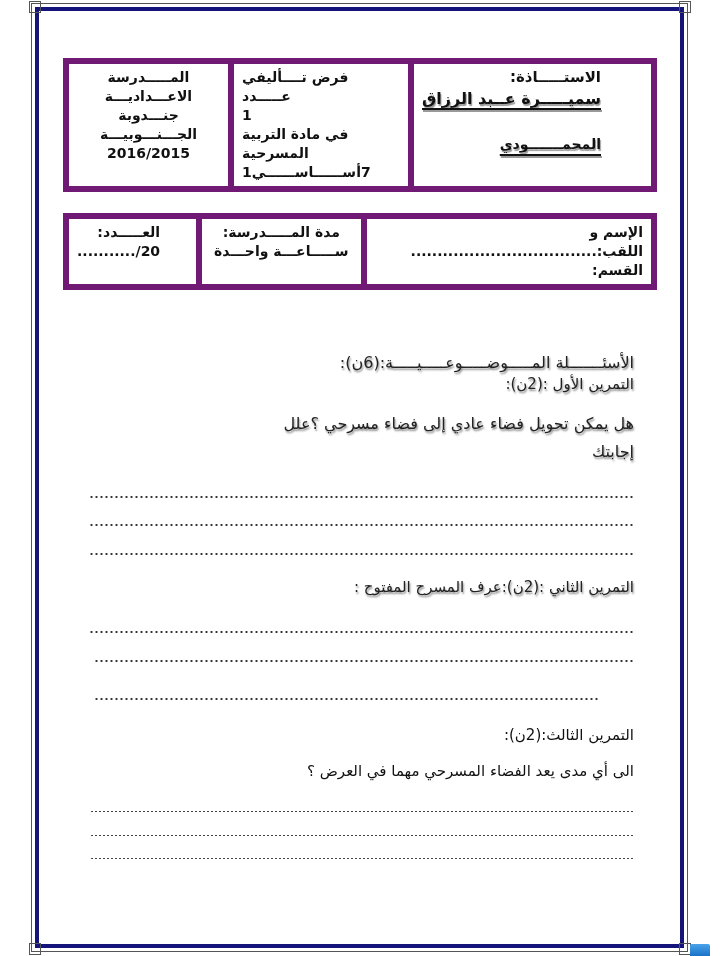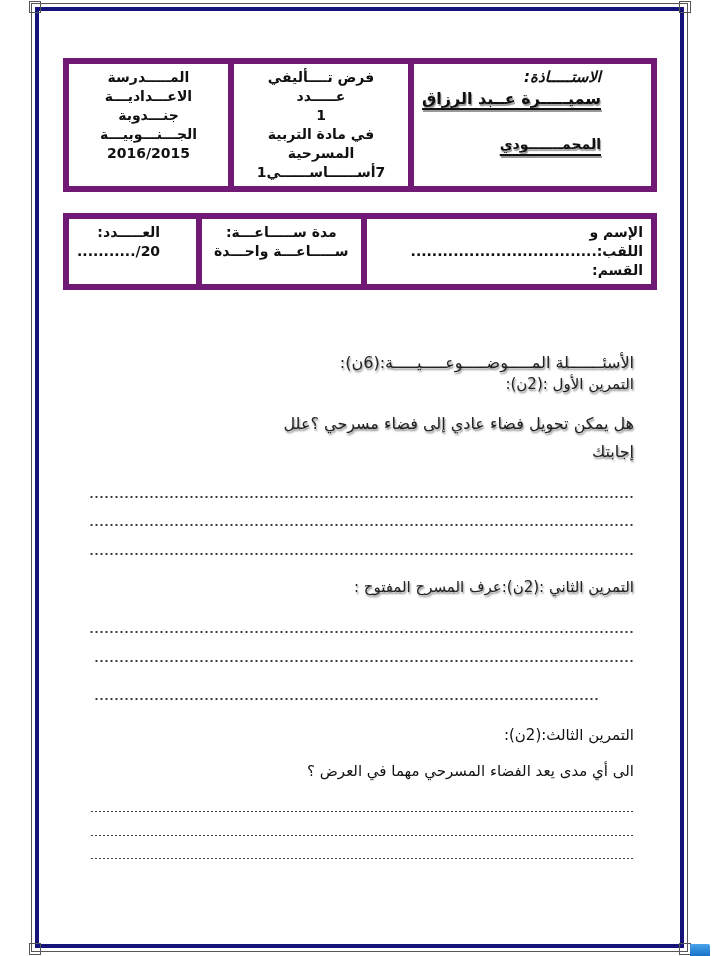--- a/index.html
+++ b/index.html
@@ -56,23 +56,23 @@
       padding: 4px 8px;
       font-family: "DejaVu Sans", sans-serif;
       font-weight: bold;
       font-size: 14px;
       line-height: 19px;
     }
 
     
     #header-table { left: 63px; top: 58px; width: 594px; height: 122px; }
     #header-table td.teacher { width: 179px; text-align: right; padding-right: 50px; }
-    #header-table td.exam { width: 158px; text-align: center; }
+    #header-table td.exam { width: 158px; text-align: left; }
     #header-table td.school { text-align: center; }
-    .teacher-label { font-size: 15px; display: block; font-style: italic; }
+    .teacher-label { font-size: 15px; display: block; }
     .teacher-name {
       display: inline-block;
       font-size: 16px;
       text-decoration: underline;
       text-decoration-thickness: 2px;
       text-underline-offset: 4px;
       text-shadow: 1px 2px 1px #999;
       margin-top: 2px;
     }
     .teacher-surname {
@@ -162,21 +162,21 @@
       <tr>
     <td class="student">
       <div>
         <span>الإسم و اللقب:</span><span class="dots-inline">...................................</span>
       </div>
       <div>
         <span>القسم:</span>
       </div>
     </td>
     <td class="duration">
-      <div>مدة ســـــاعـــة:</div>
+      <div>مدة المـــــدرسة:</div>
       <div>ســـــاعـــة واحـــدة</div>
     </td>
     <td class="score">
       <div>العـــــدد:</div>
       <div>20/...........</div>
     </td>
   </tr>
 </tbody>
   </table>
 

